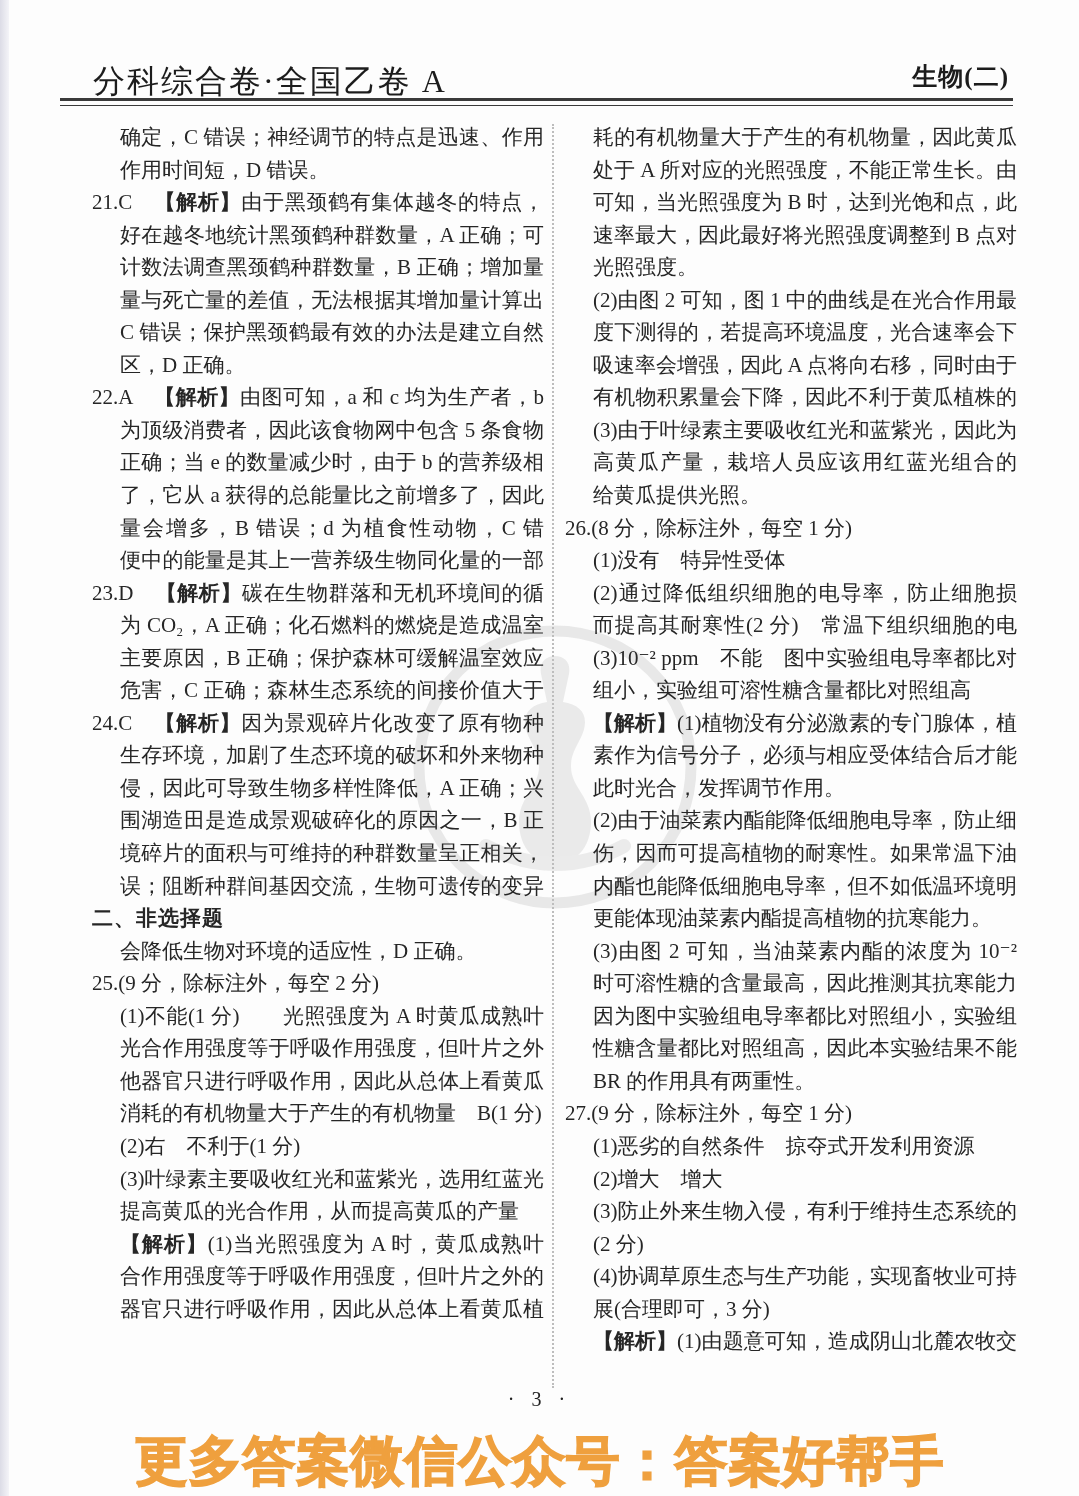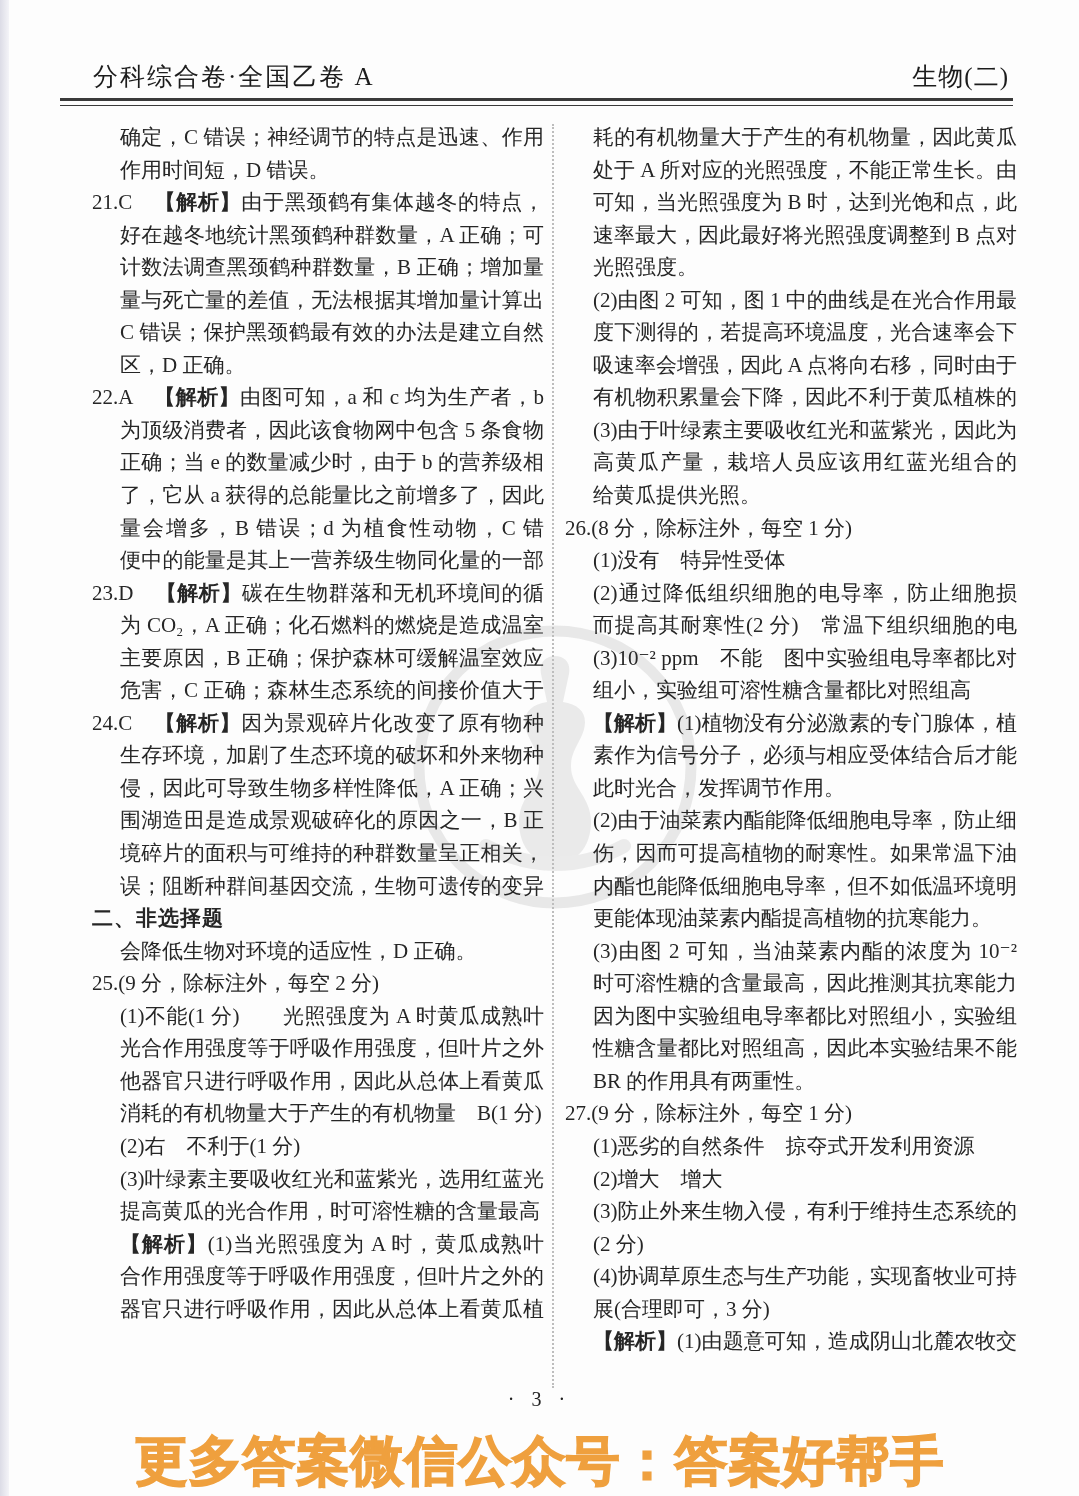--- a/index.html
+++ b/index.html
@@ -7,24 +7,24 @@
     width:1079px;height:1496px;position:relative;overflow:hidden;
     background:#fdfdfd;
     font-family:"Liberation Serif","DejaVu Serif",serif;
     color:#262626;
   }
   .scan-edge{
     position:absolute;left:0;top:0;width:9px;height:100%;
     background:linear-gradient(to right,#dcdce6,#f4f4f8);
   }
   .hdr-left{
-    position:absolute;left:93px;top:60px;font-size:25px;letter-spacing:2px;color:#1c1c1c;
+    position:absolute;left:93px;top:60px;font-size:32px;letter-spacing:2px;color:#1c1c1c;
   }
   .hdr-right{
-    position:absolute;right:70px;top:60px;font-size:25px;letter-spacing:1px;color:#1c1c1c;
+    position:absolute;right:70px;top:60px;font-size:25px;letter-spacing:1px;color:#1c1c1c;font-weight:bold;
   }
   .hdr-rule{
     position:absolute;left:60px;right:66px;top:98px;height:4px;
     border-top:3px solid #3a3a3a;border-bottom:1px solid #3a3a3a;
   }
   .col{
     position:absolute;top:121px;width:452px;
     font-size:21px;line-height:32.55px;
   }
   .col-left{left:92px;}
@@ -95,21 +95,21 @@
     <div class="line ind full">误；阻断种群间基因交流，生物可遗传的变异减少，</div>
     <div class="line heading">二、非选择题</div>
     <div class="line ind">会降低生物对环境的适应性，D 正确。</div>
     <div class="line">25.(9 分，除标注外，每空 2 分)</div>
     <div class="line ind full">(1)不能(1 分)　　光照强度为 A 时黄瓜成熟叶片的</div>
     <div class="line ind full">光合作用强度等于呼吸作用强度，但叶片之外的其</div>
     <div class="line ind full">他器官只进行呼吸作用，因此从总体上看黄瓜植株</div>
     <div class="line ind">消耗的有机物量大于产生的有机物量　B(1 分)</div>
     <div class="line ind">(2)右　不利于(1 分)</div>
     <div class="line ind full">(3)叶绿素主要吸收红光和蓝紫光，选用红蓝光可以</div>
-    <div class="line ind">提高黄瓜的光合作用，时可溶性糖的含量最高</div>
+    <div class="line ind">提高黄瓜的光合作用，从而提高黄瓜的产量</div>
     <div class="line ind full"><span class="b">【解析】</span>(1)当光照强度为 A 时，黄瓜成熟叶片的光</div>
     <div class="line ind full">合作用强度等于呼吸作用强度，但叶片之外的其他</div>
     <div class="line ind full">器官只进行呼吸作用，因此从总体上看黄瓜植株消</div>
   </div>
 <div class="divider"></div>
 <div class="col col-right" id="col-right">
     <div class="line ind full">耗的有机物量大于产生的有机物量，因此黄瓜幼苗</div>
     <div class="line ind full">处于 A 所对应的光照强度，不能正常生长。由曲线</div>
     <div class="line ind full">可知，当光照强度为 B 时，达到光饱和点，此时光合</div>
     <div class="line ind full">速率最大，因此最好将光照强度调整到 B 点对应的</div>

